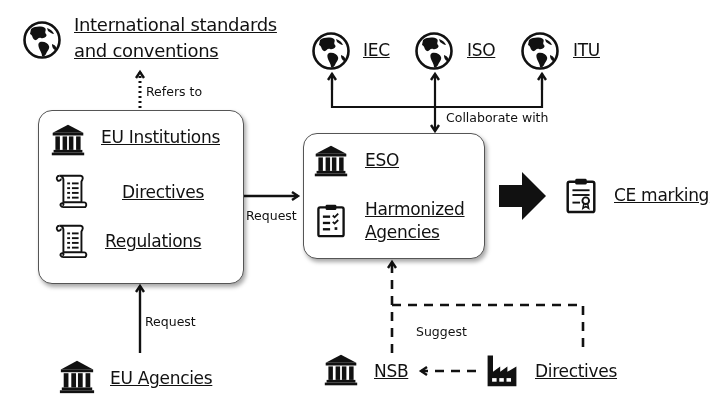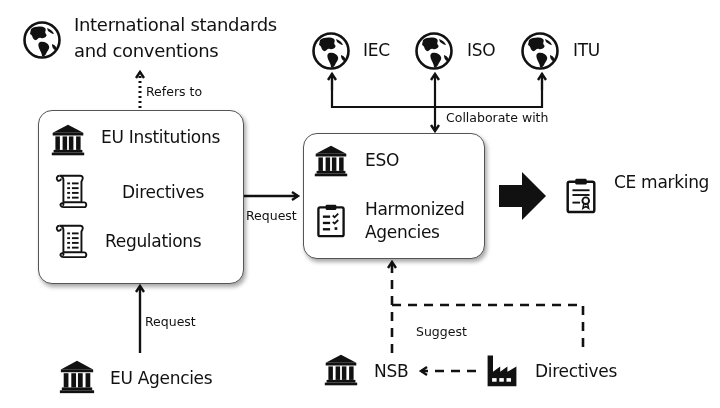--- a/index.html
+++ b/index.html
@@ -1,18 +1,18 @@
 <!DOCTYPE html>
 <html><head>
 <meta charset="utf-8">
 <style>
   html,body{margin:0;padding:0;background:#fff;}
   body{width:720px;height:408px;position:relative;overflow:hidden;font-family:"DejaVu Sans",sans-serif;color:#111;}
   .abs{position:absolute;}
-  .lbl{font-size:17px;color:#111;white-space:nowrap;letter-spacing:-0.3px;}
+  .lbl{font-size:17px;color:#111;white-space:nowrap;letter-spacing:-0.3px;text-decoration:underline;}
   .it{font-size:12.5px;color:#111;white-space:nowrap;}
   .box{position:absolute;border:1.5px solid #555;border-radius:14px;background:#fff;box-shadow:2px 3px 4px rgba(0,0,0,0.35);}
   svg.ic{position:absolute;}
   #arrows{position:absolute;left:0;top:0;}
 </style>
 </head>
 <body>
 
 <svg width="0" height="0" style="position:absolute">
   <defs>
@@ -145,21 +145,21 @@
 <svg class="ic" style="left:313px;top:200px;width:36px;height:40px">
     <use href="#check"></use>
   </svg>
 <div class="abs lbl" style="left:365px;top:199px">Harmonized</div>
 <div class="abs lbl" style="left:365px;top:222px">Agencies</div>
 <div class="abs it" style="left:246px;top:208px">Request</div>
 
 <svg class="ic" style="left:562px;top:174px;width:38px;height:42px">
     <use href="#cert"></use>
   </svg>
-<div class="abs lbl" style="left:614px;top:172px">CE marking</div>
+<div class="abs lbl" style="left:614px;top:185px">CE marking</div>
 
 <div class="abs it" style="left:145px;top:314px">Request</div>
 <svg class="ic" style="left:58px;top:358px;width:38px;height:38px">
     <use href="#inst"></use>
   </svg>
 <div class="abs lbl" style="left:110px;top:368px">EU Agencies</div>
 
 <div class="abs it" style="left:416px;top:324px">Suggest</div>
 <svg class="ic" style="left:323px;top:352px;width:36px;height:36px">
     <use href="#inst"></use>

